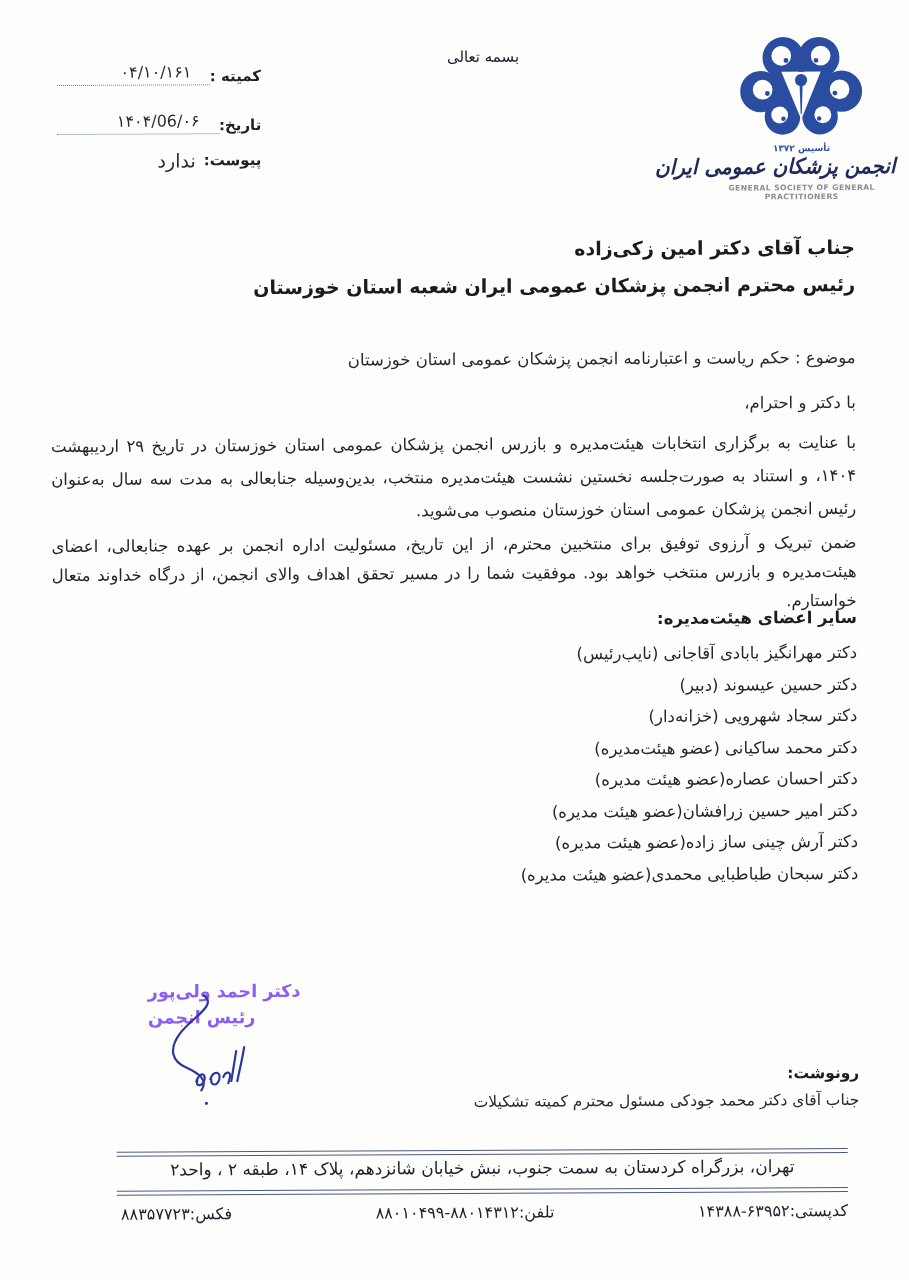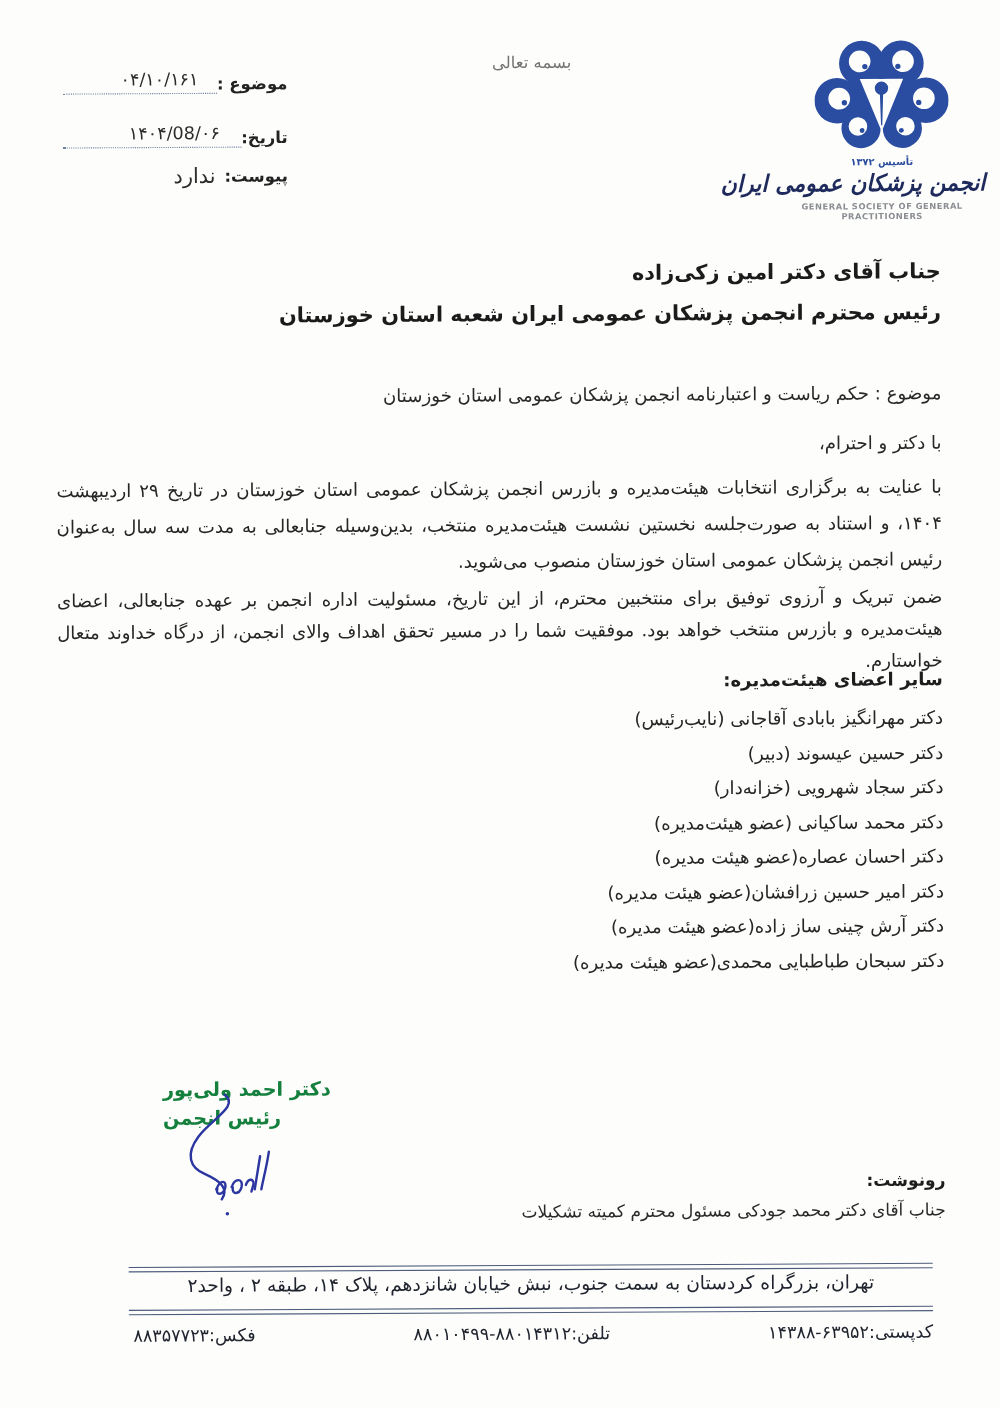--- a/index.html
+++ b/index.html
@@ -14,21 +14,21 @@
   
   .lh-fields { position:absolute; left:58px; top:50px; width:208px; direction:rtl; }
   .lh-row { display:flex; align-items:flex-end; margin-bottom:15px; height:34px; }
   .lh-label { font-weight:bold; font-size:15px; color:#222; white-space:nowrap; padding-right:2px; }
   .lh-line { position:relative; flex:1; border-bottom:1.6px dotted #70839f; height:20px; margin-left:2px; }
   .lh-value { position:absolute; bottom:3px; right:12%; font-size:16px; color:#2c2c2c; white-space:nowrap; letter-spacing:0.5px; }
   .lh-plain { display:flex; align-items:center; gap:8px; margin-top:6px; }
   .lh-plain .val { font-size:19px; color:#2c2c2c; }
 
   
-  .bismillah { position:absolute; left:450px; top:48px; font-size:15px; color:#737373; direction:rtl; }
+  .bismillah { position:absolute; left:450px; top:48px; font-size:15px; color:#0f172a; direction:rtl; }
 
   
   .logo { position:absolute; left:710px; top:34px; width:188px; text-align:center; direction:rtl; }
   .logo svg { display:block; margin:0 auto; }
   .logo-founded { font-size:9px; color:#2d4f9e; margin-top:1px; font-weight:bold; }
   .logo-fa { font-family:"DejaVu Serif", serif; font-style:italic; font-weight:bold;
              font-size:20px; color:#1e2a5c; margin-top:1px; white-space:nowrap; transform:scaleY(1.05); }
   .logo-en { font-size:7.6px; letter-spacing:0.45px; color:#8a8d92; margin-top:5px; font-weight:bold; direction:ltr; }
 
   
@@ -46,21 +46,21 @@
 
   .board-heading { position:absolute; right:52px; top:610px; font-weight:bold; font-size:16.5px; color:#1d1d1d; direction:rtl; }
   .members { position:absolute; right:52px; top:639px; direction:rtl; font-size:16.5px; color:#262626; line-height:31.5px; }
 
   .inspector { position:absolute; right:52px; top:902px; direction:rtl; }
   .inspector .hd { font-weight:bold; font-size:16.5px; color:#1d1d1d; }
   .inspector .nm { font-size:16.5px; color:#262626; margin-top:8px; }
 
   
   .sig-block { position:absolute; left:146px; top:977px; direction:rtl; text-align:left; }
-  .sig-block .s1, .sig-block .s2 { font-weight:bold; font-size:17.5px; color:#15803d; line-height:26px; white-space:nowrap; }
+  .sig-block .s1, .sig-block .s2 { font-weight:bold; font-size:17.5px; color:#8b5cf6; line-height:26px; white-space:nowrap; }
   .sig-svg { position:absolute; left:128px; top:992px; }
 
   
   .cc { position:absolute; right:52px; top:1066px; direction:rtl; }
   .cc .hd { font-weight:bold; font-size:15.5px; color:#1d1d1d; }
   .cc .ln { font-size:15.5px; color:#2a2a2a; margin-top:9px; }
 
   
   .rule { position:absolute; left:114px; width:731px; height:5px;
           border-top:1.4px solid #4d5c7c; border-bottom:1.4px solid #4d5c7c; }
@@ -74,29 +74,29 @@
   .num { direction:ltr; unicode-bidi:isolate; letter-spacing:0.5px; }
 </style>
 </head>
 <body>
 
 <div class="page">
   <div class="tilt">
 
     <div class="lh-fields">
       <div class="lh-row">
-        <span class="lh-label">موضوع :</span>
+        <span class="lh-label">کمیته :</span>
         <span class="lh-line">
           <span class="lh-value num" dir="ltr">۰۴/۱۰/۱۶۱</span>
         </span>
       </div>
       <div class="lh-row">
         <span class="lh-label">تاریخ:</span>
         <span class="lh-line">
-          <span class="lh-value num" dir="ltr">۱۴۰۴/08/۰۶</span>
+          <span class="lh-value num" dir="ltr">۱۴۰۴/06/۰۶</span>
         </span>
       </div>
       <div class="lh-plain">
         <span class="lh-label">پیوست:</span>
         <span class="val">ندارد</span>
       </div>
     </div>
 
     <div class="bismillah">بسمه تعالی</div>
 

